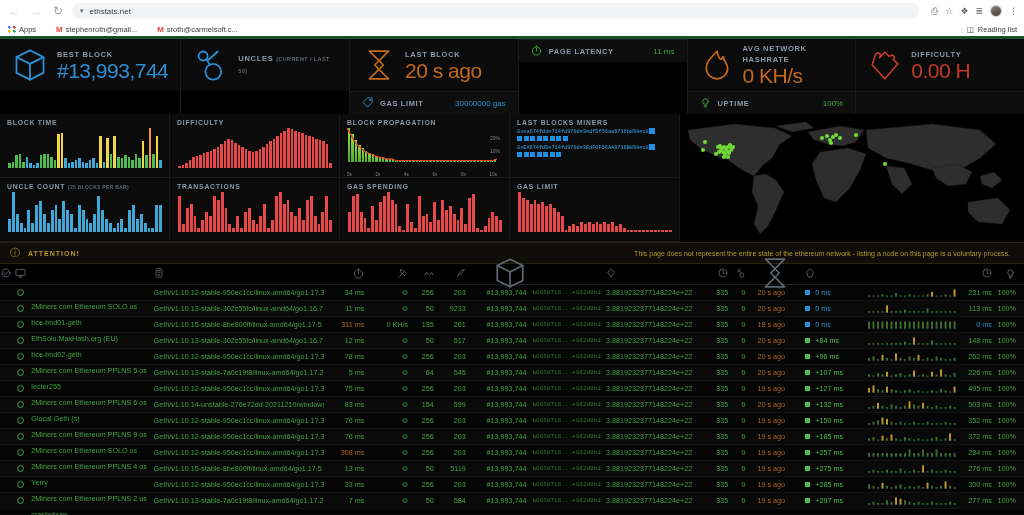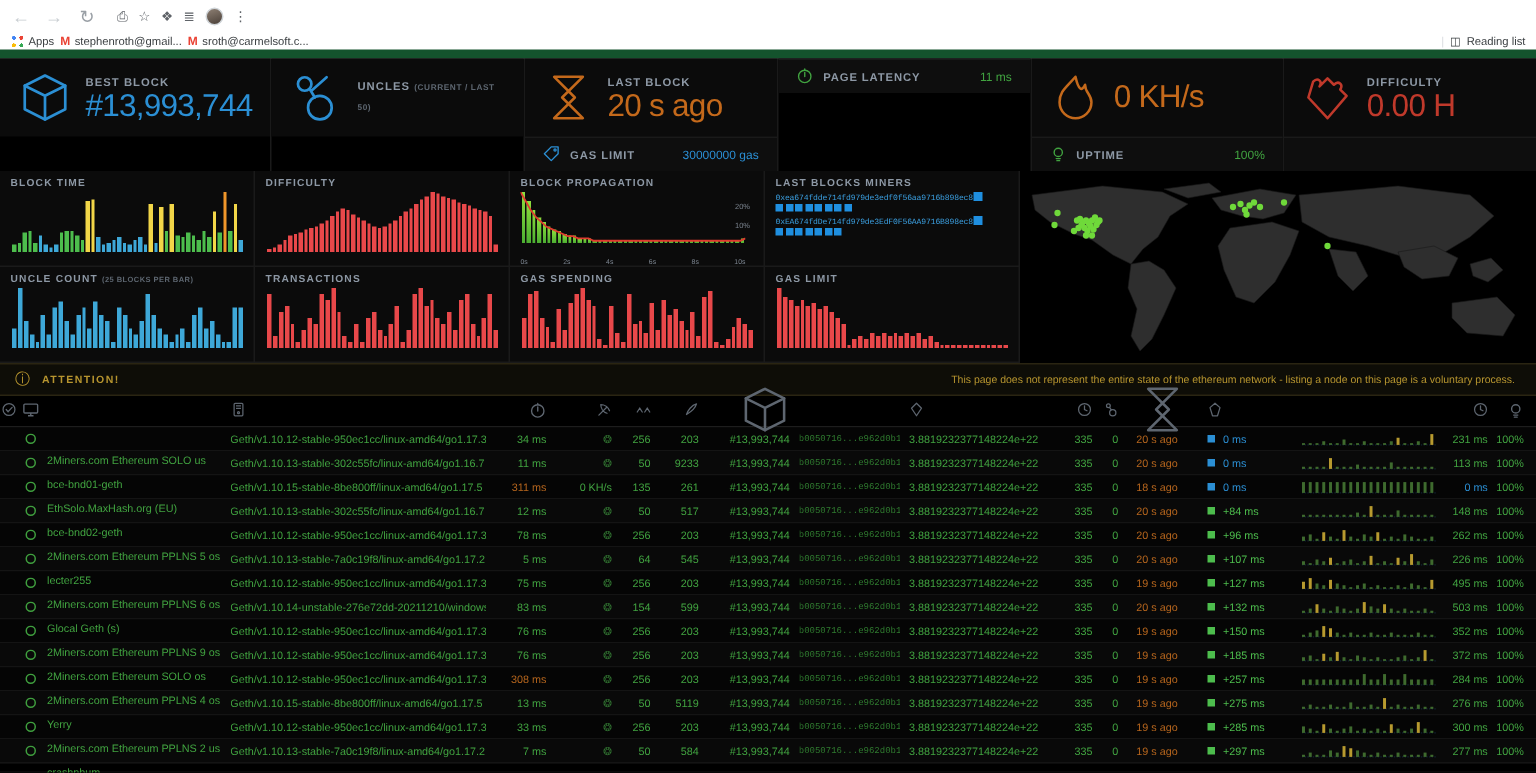--- a/index.html
+++ b/index.html
@@ -28,23 +28,23 @@
   }
   #omnibox .chev { font-size: 7px; color: #5f6368; }
   #chrome-right { display: flex; align-items: center; gap: 7px; padding-left: 6px; }
   #chrome-right .ci { font-size: 9px; color: #5f6368; }
   #avatar {
     width: 12px; height: 12px; border-radius: 50%;
     background: linear-gradient(160deg,#8d7f73,#4a4038);
     border: 1px solid #cfd4d8;
   }
   #bookmarks-bar {
-    height: 17px; display: flex; align-items: center; gap: 4px;
+    height: 17px; display: flex; align-items: center; gap: 20px;
     padding: 0 7px; font-size: 7.5px; color: #3c4043;
-    border-bottom: 6px solid #14532d; background: #fff;
+    border-bottom: 3px solid #14532d; background: #fff;
   }
   .bm { display: flex; align-items: center; gap: 3px; white-space: nowrap; }
   .apps-grid {
     width: 9px; height: 9px;
     background:
       radial-gradient(circle, #4285f4 40%, transparent 42%) 0 0/4.5px 4.5px,
       radial-gradient(circle, #ea4335 40%, transparent 42%) 4.5px 0/4.5px 4.5px,
       radial-gradient(circle, #fbbc05 40%, transparent 42%) 0 4.5px/4.5px 4.5px,
       radial-gradient(circle, #34a853 40%, transparent 42%) 4.5px 4.5px/4.5px 4.5px;
     background-repeat: no-repeat;
@@ -163,20 +163,24 @@
   .hashshort { font-size: 6px; color: #2f7a2f; }
 </style>
 </head>
 <body>
 
 <div id="browser-chrome">
   <div id="chrome-toolbar">
     <span class="nav-btn disabled">←</span>
     <span class="nav-btn disabled">→</span>
     <span class="nav-btn">↻</span>
+    <div id="omnibox">
+      <span class="chev">▾</span>
+      <span>ethstats.net</span>
+    </div>
     <div id="chrome-right">
       <span class="ci">⎙</span>
       <span class="ci">☆</span>
       <span class="ci">❖</span>
       <span class="ci">≣</span>
       <span id="avatar"></span>
       <span class="ci">⋮</span>
     </div>
   </div>
   <div id="bookmarks-bar">
@@ -275,20 +279,21 @@
       <div class="stat-col">
         <div class="stat-big">
           <div class="stat-icon">
             <svg width="34" height="34" viewBox="0 0 32 32">
               <g style="fill:none;stroke:#c4691b;stroke-width:1.6;stroke-linejoin:round;stroke-linecap:round">
                 <path d="M16 3 C10 10 6 12 6 19 C6 25 11 29 16 29 C21 29 26 25 26 19 C26 14 22 13 22 8 C20 12 18 12 16 3 Z"></path>
               </g>
             </svg>
           </div>
           <div class="stat-txt">
+            <div class="stat-label">AVG NETWORK HASHRATE</div>
             <div class="stat-value" style="color:#c4691b">0 KH/s</div>
           </div>
         </div>
         <div class="stat-small">
           <span><svg width="11" height="11" viewBox="0 0 24 24">
               <g style="fill:none;stroke:#41a340;stroke-width:2;stroke-linecap:round">
                 <circle cx="12" cy="10" r="6"></circle>
                 <path d="M9 19 h6 M10 22 h4"></path>
               </g>
             </svg></span>

